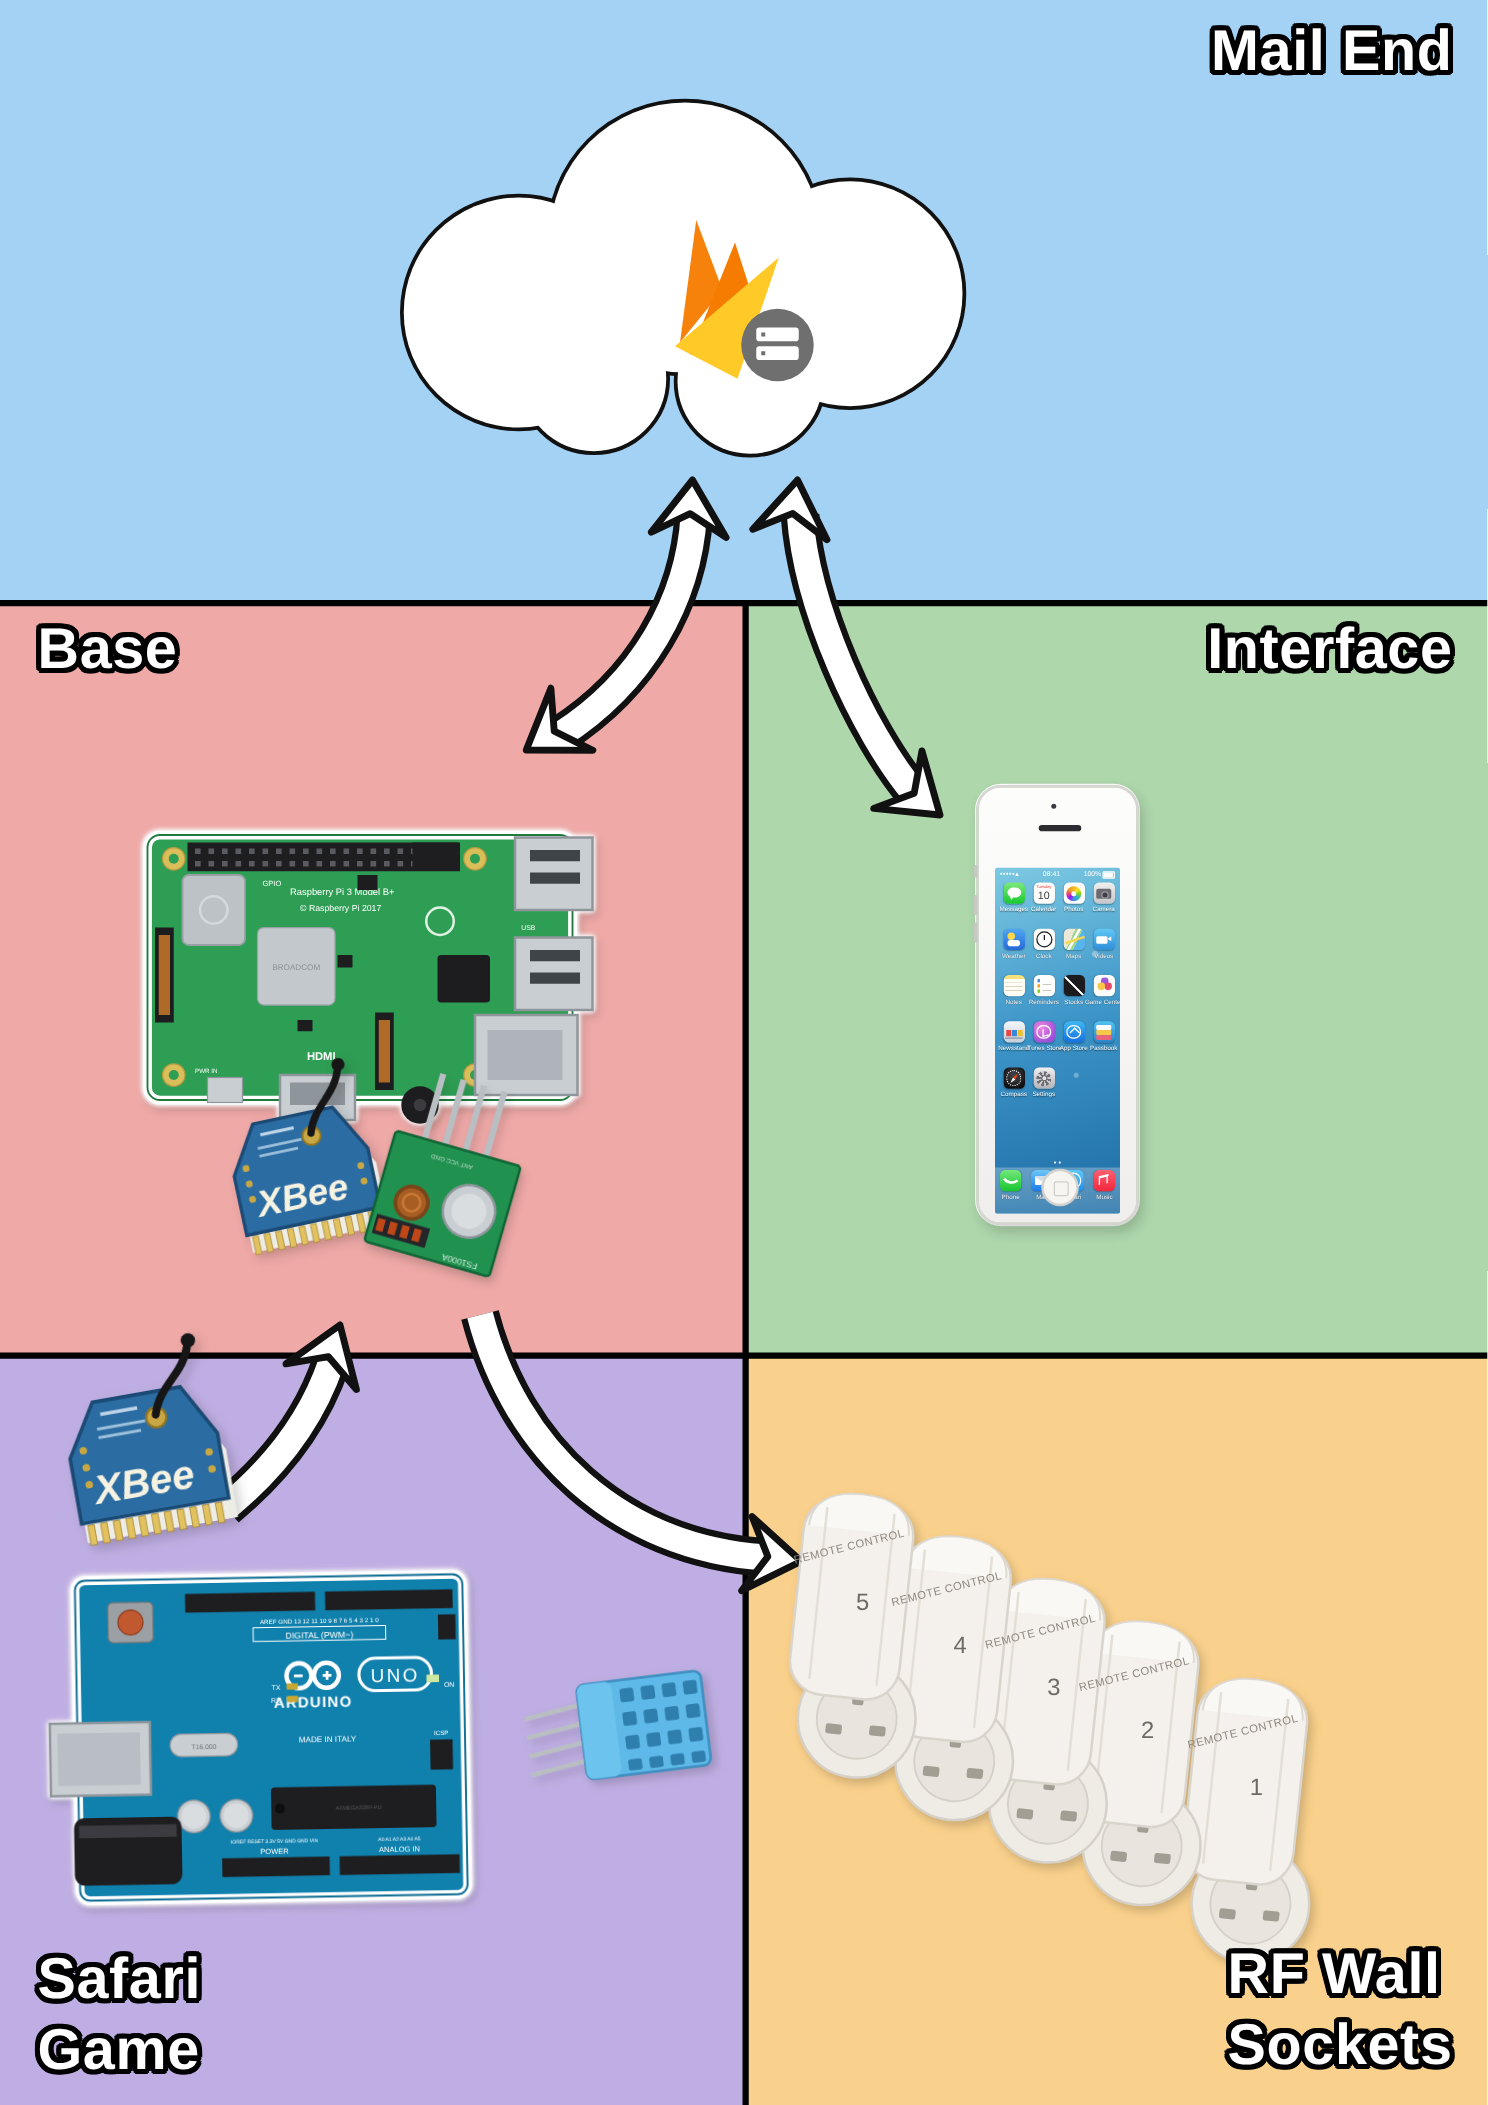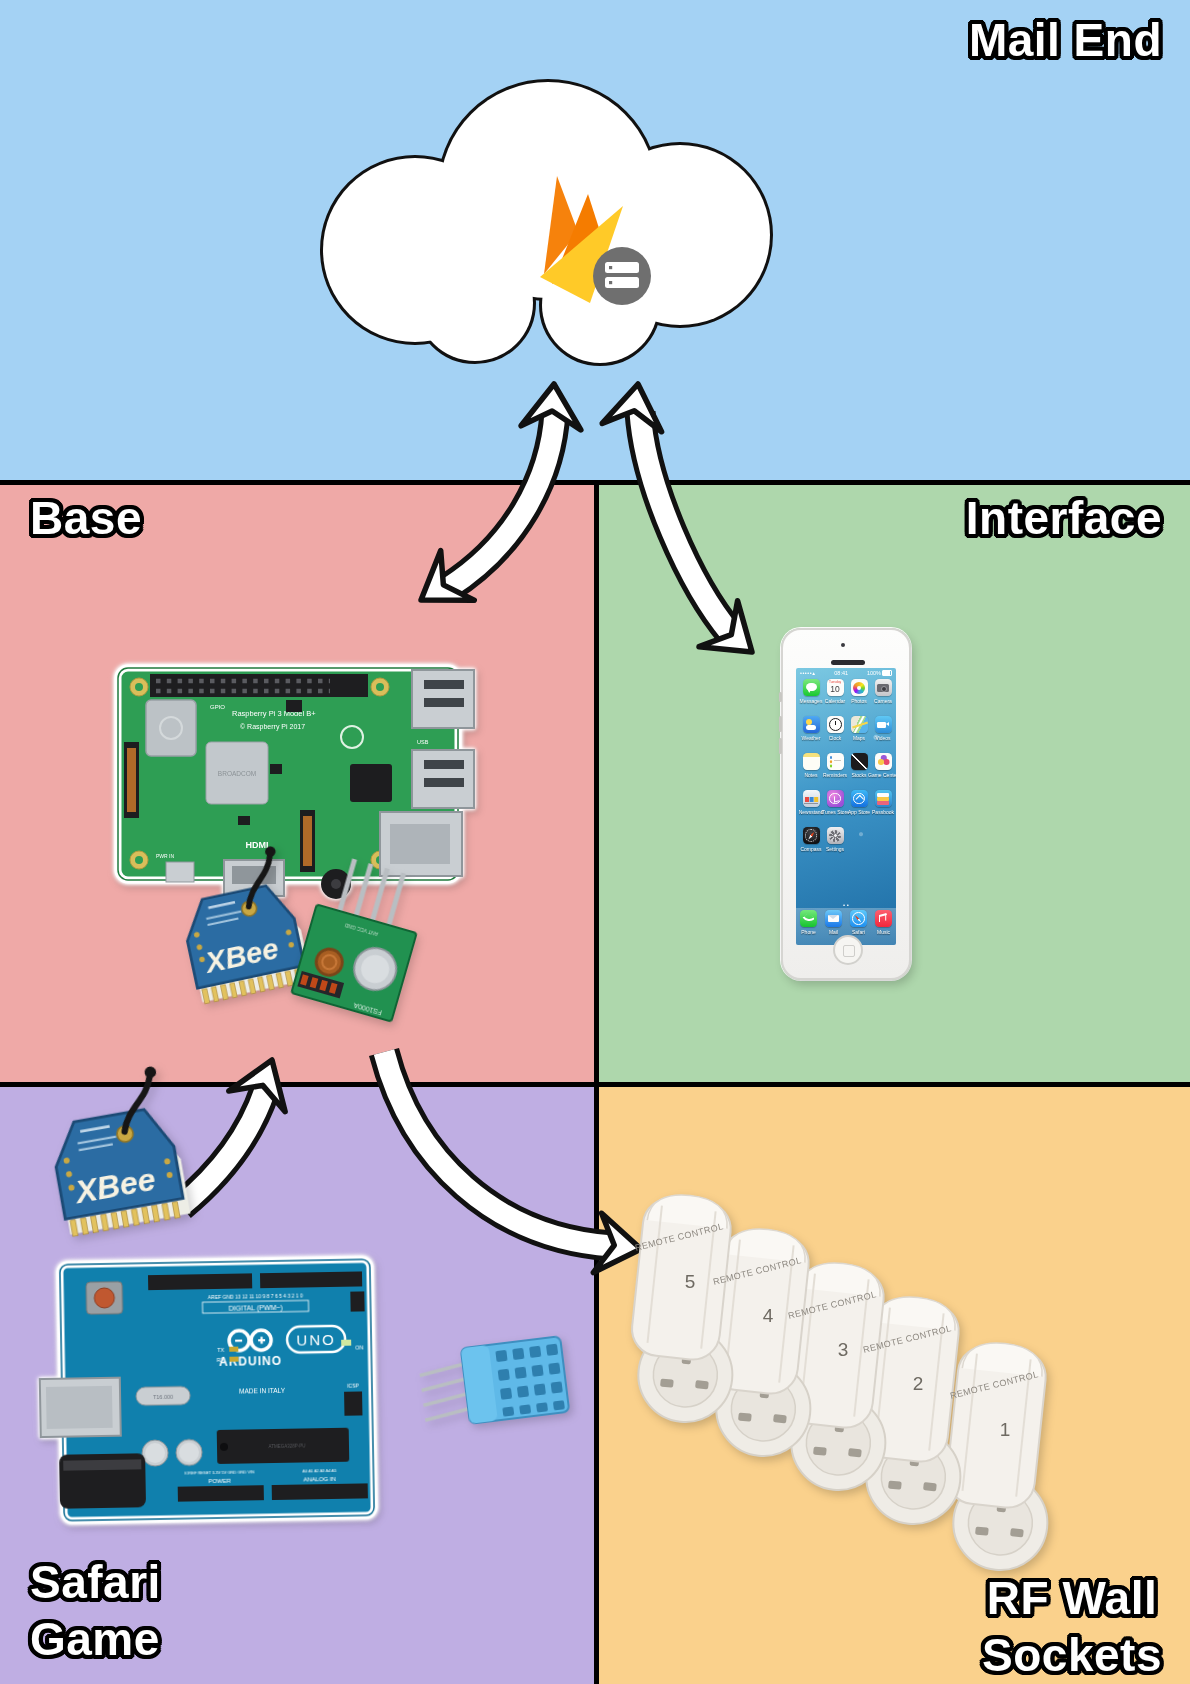--- a/index.html
+++ b/index.html
@@ -20,41 +20,41 @@
   .qlabel{position:absolute;z-index:30;font-weight:bold;font-size:46px;line-height:57px;
     color:#fff;letter-spacing:.5px;
     text-shadow:4px 0 0 #000,-4px 0 0 #000,0 4px 0 #000,0 -4px 0 #000,
       3px 3px 0 #000,-3px 3px 0 #000,3px -3px 0 #000,-3px -3px 0 #000,
       4px 2px 0 #000,-4px 2px 0 #000,4px -2px 0 #000,-4px -2px 0 #000,
       2px 4px 0 #000,-2px 4px 0 #000,2px -4px 0 #000,-2px -4px 0 #000}
   .lbl-backend{right:28px;top:12px;text-align:right}
   .lbl-base{left:30px;top:490px}
   .lbl-ui{right:28px;top:490px;text-align:right}
   .lbl-sensor{left:30px;bottom:16px}
-  .lbl-rf{right:28px;bottom:0;text-align:center}
+  .lbl-rf{right:28px;bottom:20px;text-align:left}
   
   .scene{position:absolute;left:0;top:0;width:1190px;height:1684px;z-index:10}
   .scene text{font-family:"Liberation Sans",sans-serif}
   .band-b{fill:none;stroke:#111;stroke-width:31;stroke-linecap:butt}
   .band-w{fill:none;stroke:#fff;stroke-width:21;stroke-linecap:butt}
   .head{fill:#fff;stroke:#111;stroke-width:5.5;stroke-linejoin:round}
   .sticker{filter:drop-shadow(0 0 2px #fff) drop-shadow(0 0 1.5px #fff) drop-shadow(2px 3px 3px rgba(0,0,0,.18))}
   .softsh{filter:drop-shadow(3px 4px 4px rgba(0,0,0,.18))}
   .sock-rc{font-size:9px;fill:#8D8880;letter-spacing:.4px;text-anchor:middle}
   .sock-num{font-size:19px;fill:#6E6A62;text-anchor:middle}
   .xbee-brand{font-size:28px;font-style:italic;font-weight:bold;fill:#F6F2E2;text-anchor:middle}
   
   .phone{position:absolute;left:781px;top:628px;width:130px;height:352px;z-index:20;
     background:linear-gradient(180deg,#fdfdfc,#efeeec);border:2px solid #d6d5d2;border-radius:20px;
     box-shadow:3px 5px 10px rgba(0,0,0,.18),0 0 0 1px #fff;box-sizing:border-box}
   .cam-dot{position:absolute;left:58px;top:13px;width:4px;height:4px;border-radius:50%;background:#3a3a40}
   .earpiece{position:absolute;left:48px;top:30px;width:34px;height:5px;border-radius:3px;background:#2b2b30}
   .sidebtn{position:absolute;left:-4px;width:3px;background:#c8c7c3;border-radius:2px}
   .sb1{top:62px;height:10px}.sb2{top:86px;height:16px}.sb3{top:108px;height:16px}
-  .screen{position:absolute;left:13px;top:38px;width:100px;height:277px;overflow:hidden;border-radius:2px;
+  .screen{position:absolute;left:13px;top:64px;width:100px;height:277px;overflow:hidden;border-radius:2px;
     background:radial-gradient(circle at 80% 25%,rgba(255,255,255,.35) 0 2px,transparent 3px),
                radial-gradient(circle at 65% 60%,rgba(255,255,255,.3) 0 1.5px,transparent 2.5px),
                linear-gradient(165deg,#7cc9e2 0%,#3d95c8 45%,#1d6ca4 100%)}
   .sbar{display:flex;justify-content:space-between;align-items:center;padding:2px 4px 0;font-size:5.5px;color:#fff}
   .sb-l{letter-spacing:.5px}
   .sb-r{display:flex;align-items:center;gap:1px}
   .batt{width:8px;height:4px;border:.5px solid #fff;border-radius:1px;background:linear-gradient(90deg,#fff 0 88%,transparent 88%)}
   .agrid{display:grid;grid-template-columns:repeat(4,1fr);grid-auto-rows:37px;padding:3px 3px 0;justify-items:center}
   .cell{display:flex;flex-direction:column;align-items:center;width:24px}
   .alabel{font-size:5px;color:#fff;margin-top:1.5px;white-space:nowrap;text-shadow:0 .5px 1px rgba(0,0,0,.6)}

